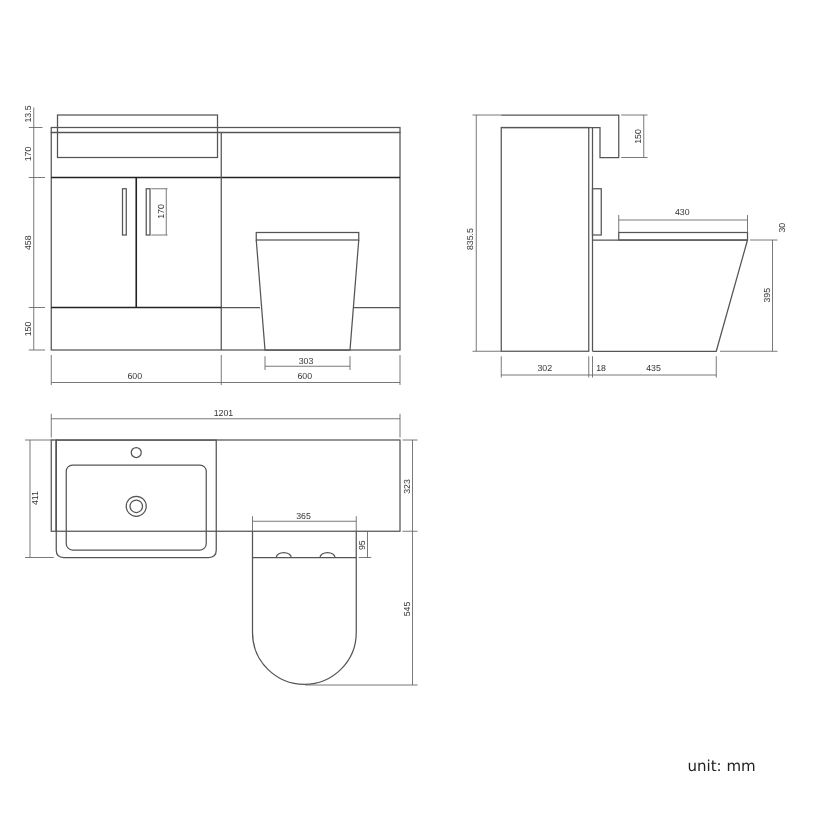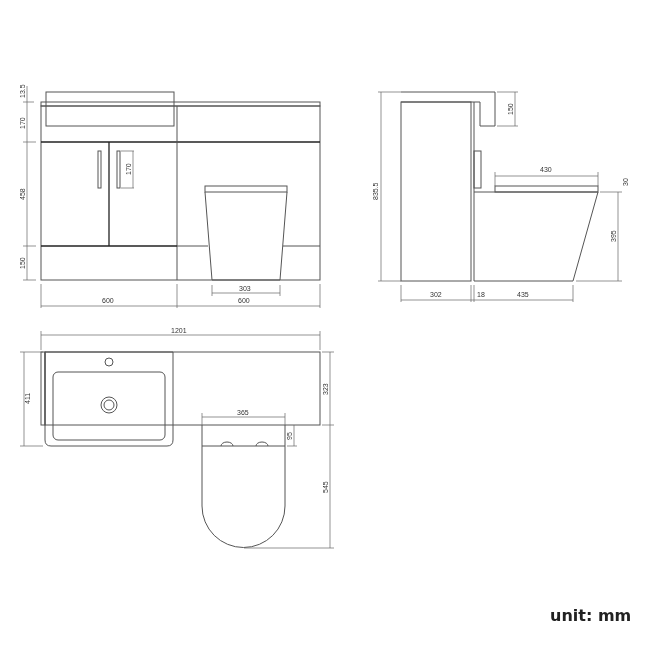--- a/index.html
+++ b/index.html
@@ -2,21 +2,21 @@
 <html><head>
 <meta charset="utf-8">
 <style>
   html,body{margin:0;padding:0;background:#fff;}
   body{width:650px;height:650px;position:relative;overflow:hidden;font-family:"Liberation Sans",sans-serif;}
   svg{position:absolute;left:0;top:0;}
   .ln{stroke:#555;stroke-width:1;fill:none;}
   .dk{stroke:#222;stroke-width:1.3;fill:none;}
   .dim{stroke:#666;stroke-width:0.7;fill:none;}
   .t{font-family:"Liberation Sans",sans-serif;font-size:7px;fill:#333;}
-  .unit{position:absolute;left:550px;top:606px;font-size:16px;color:#222;font-family:"DejaVu Sans",sans-serif;font-weight:bold;}
+  .unit{position:absolute;left:550px;top:606px;font-size:12px;color:#222;font-family:"DejaVu Sans",sans-serif;}
 </style>
 </head>
 <body>
 
 <svg width="650" height="650">
 
   <g>
     <rect class="ln" x="41" y="102" width="279" height="4"></rect>
     <rect class="ln" x="46" y="92" width="128" height="34"></rect>
     <rect class="ln" x="41" y="106" width="279" height="174"></rect>

